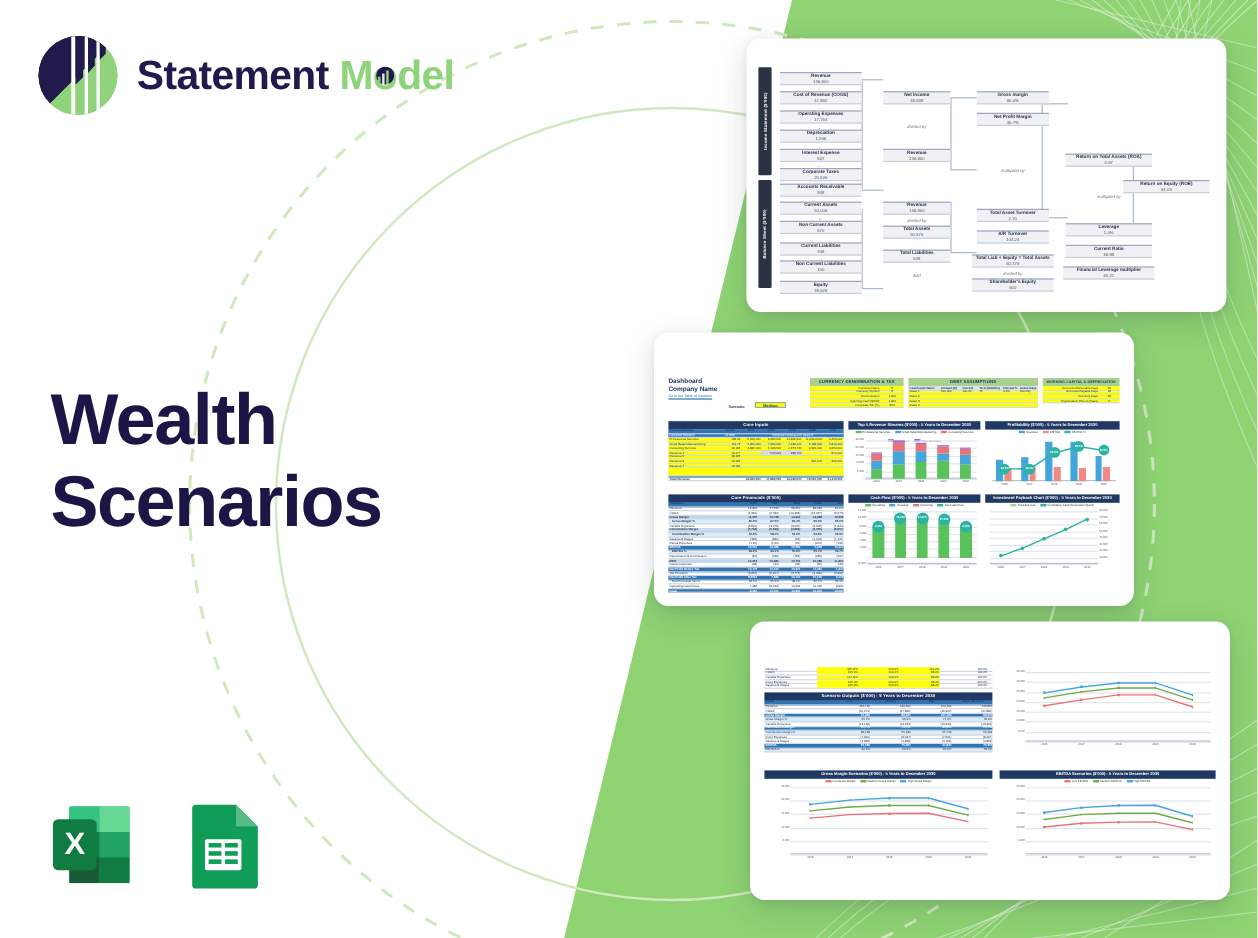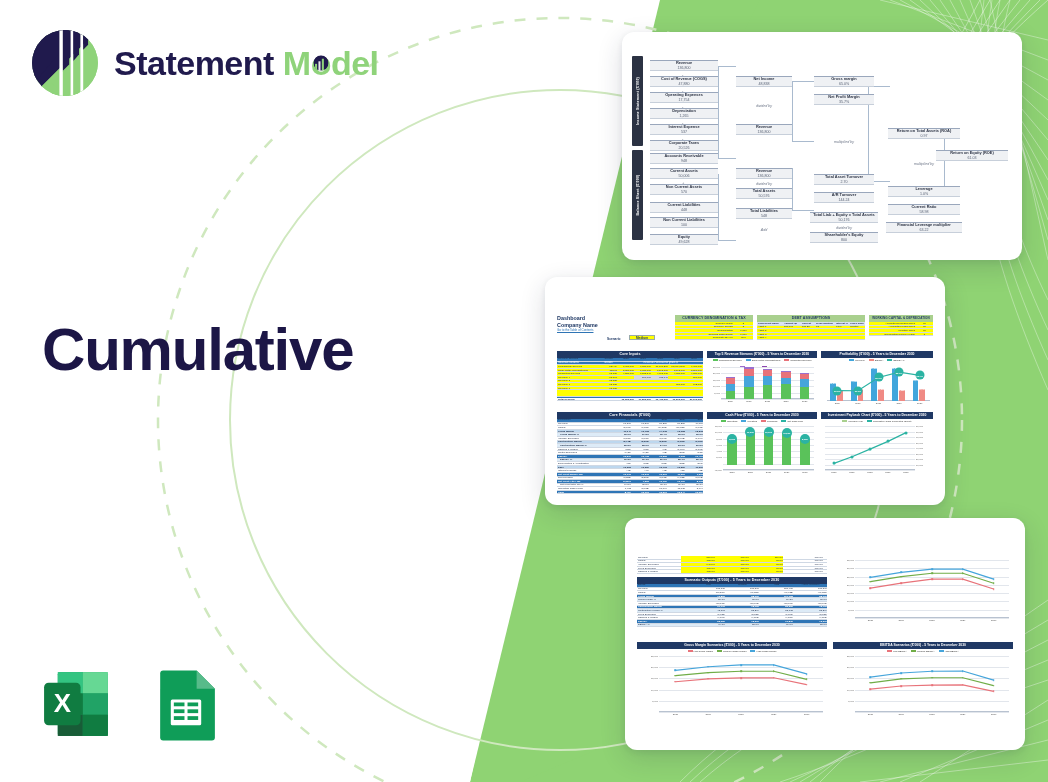--- a/index.html
+++ b/index.html
@@ -240,21 +240,22 @@
                 <circle cx="10" cy="10" r="9" fill="#201A4D"></circle>
                 <rect x="3" y="11" width="2.4" height="9" fill="#8FD37A"></rect>
                 <rect x="7" y="8" width="2.4" height="12" fill="#ffffff" opacity=".9"></rect>
                 <rect x="11" y="5" width="2.4" height="15" fill="#8FD37A"></rect>
               </g>
             </svg></span><span class="w2">del</span>
       </div>
     </div>
 
     <h1 class="headline">
-      <span class="hl-line">Cumulative</span>
+      <span class="hl-line">Wealth</span>
+      <span class="hl-line">Scenarios</span>
     </h1>
 
     <div class="apps">
       <svg class="app-icon" viewBox="0 0 100 100">
         <rect x="26" y="8" width="66" height="84" rx="3" fill="#21A366"></rect>
         <rect x="26" y="8" width="33" height="28" fill="#33C481"></rect>
         <rect x="59" y="8" width="33" height="28" fill="#66D894"></rect>
         <rect x="59" y="36" width="33" height="28" fill="#21A366"></rect>
         <rect x="26" y="36" width="33" height="28" fill="#107C41"></rect>
         <rect x="26" y="64" width="33" height="28" fill="#185C37"></rect>

